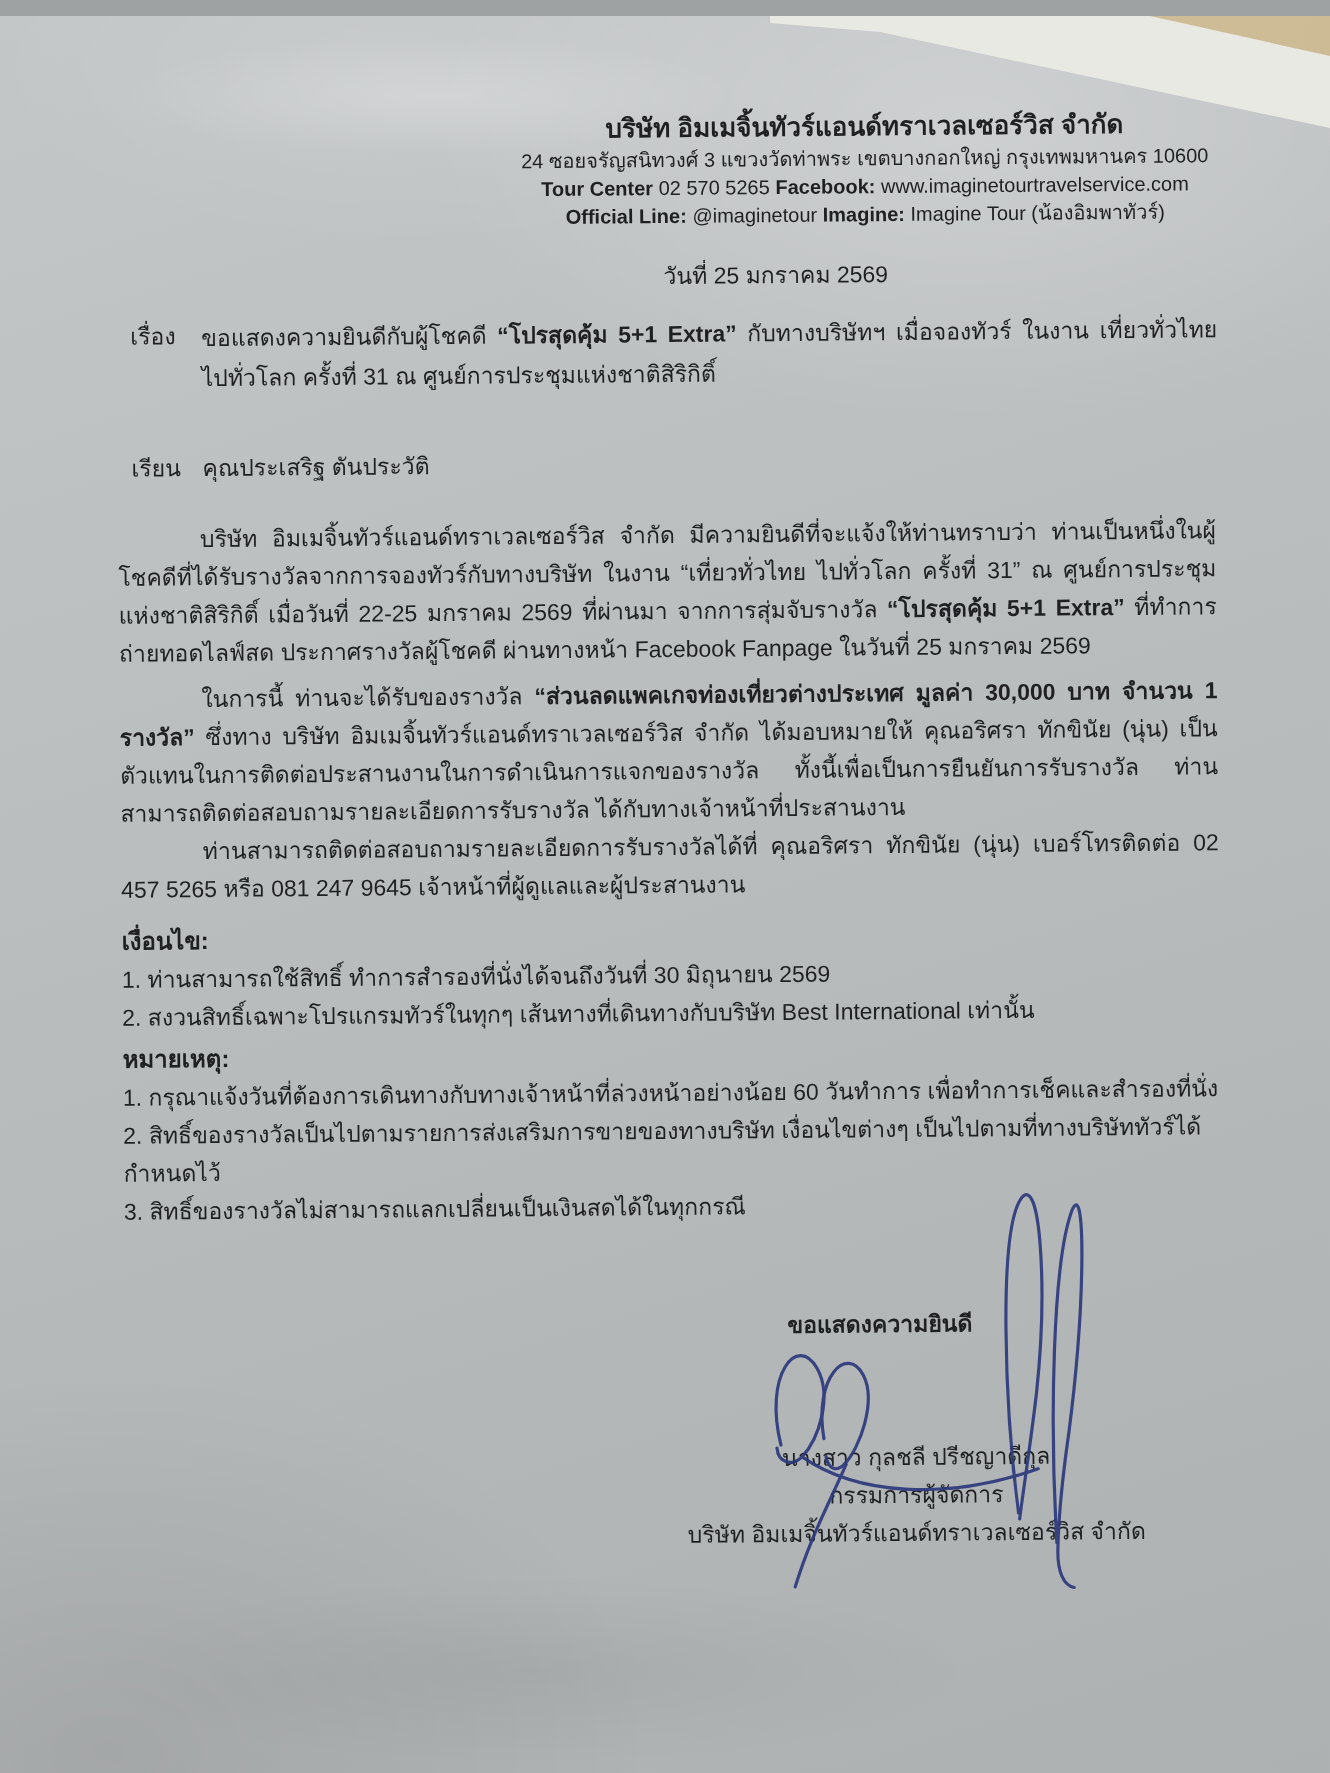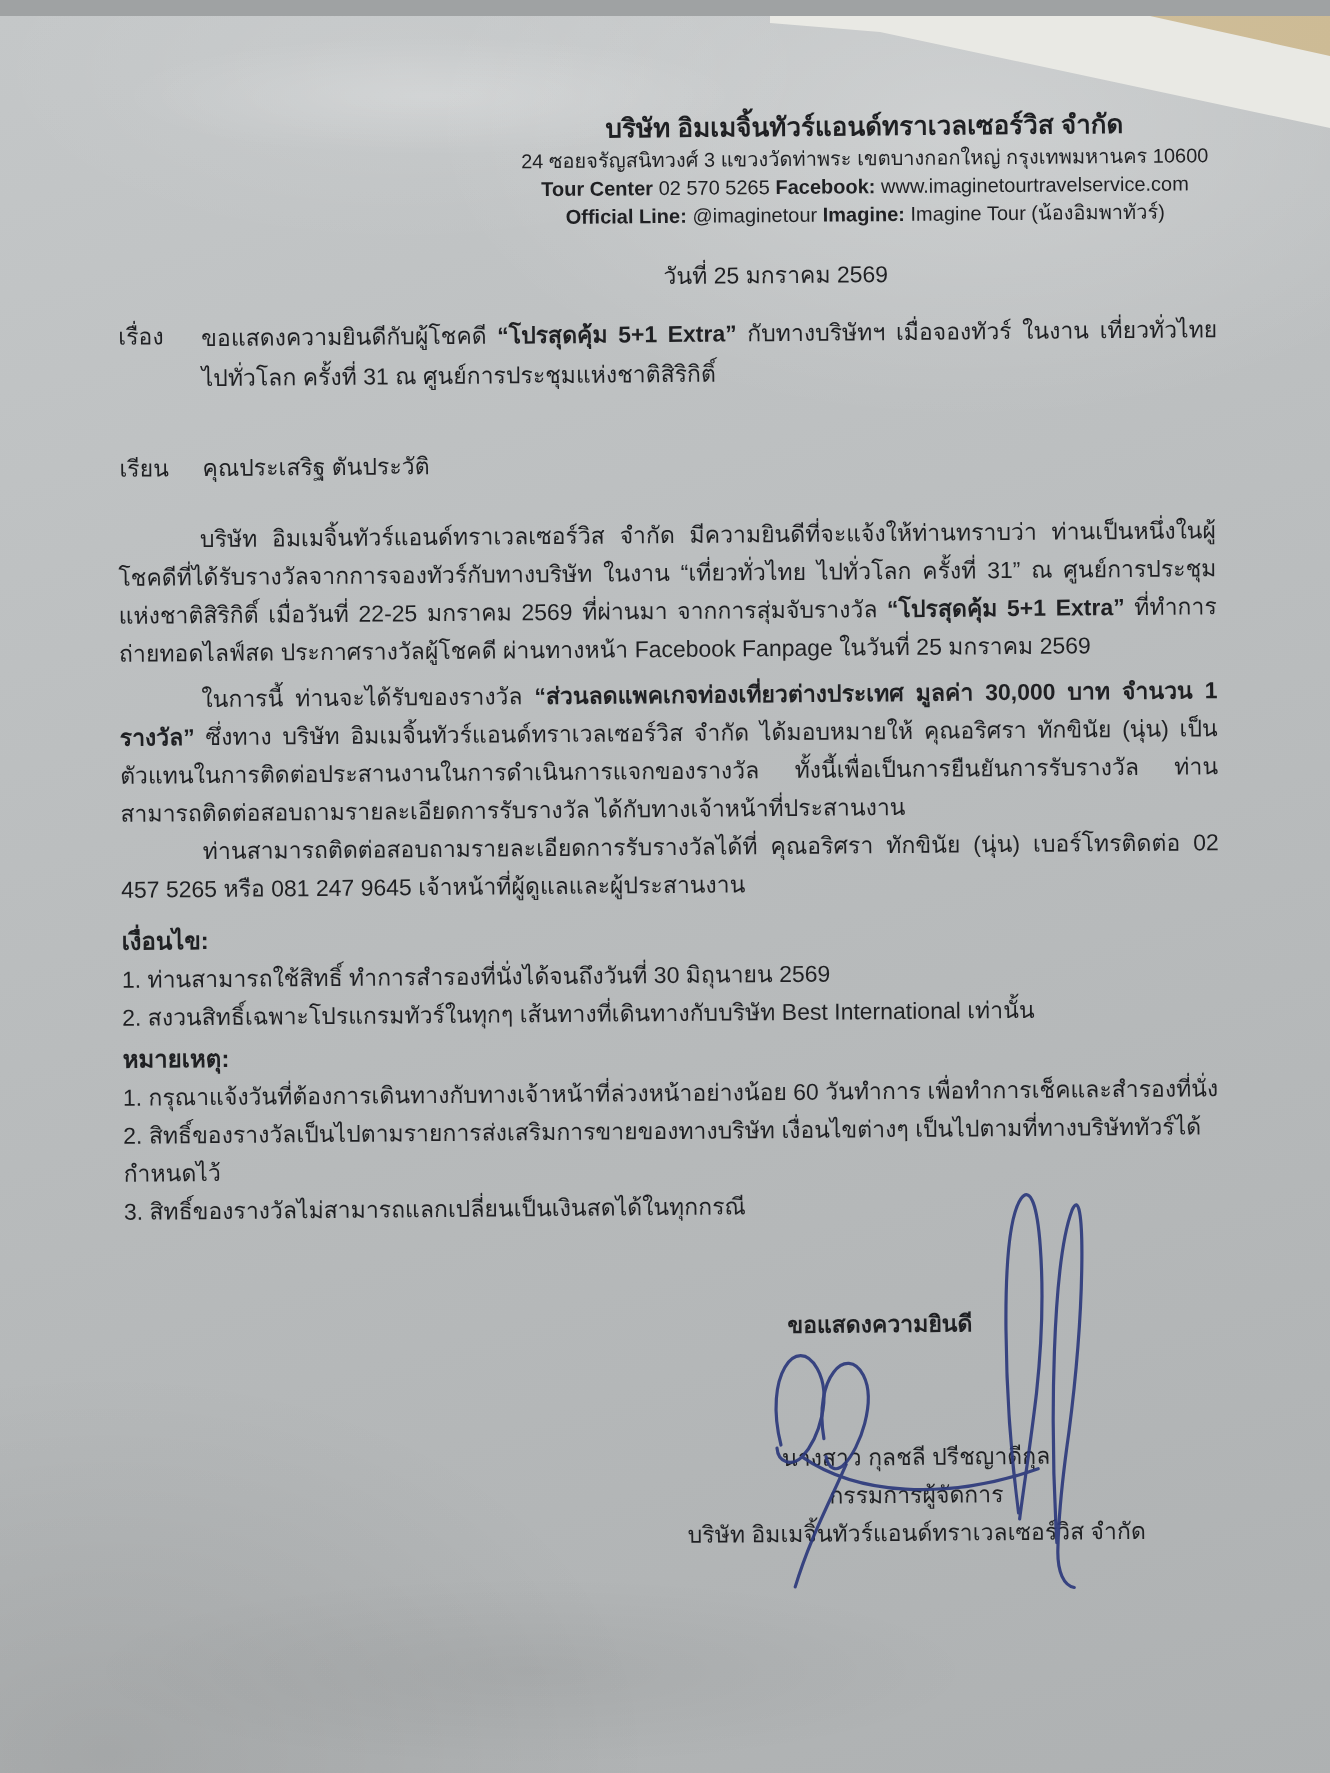--- a/index.html
+++ b/index.html
@@ -29,21 +29,21 @@
     background:linear-gradient(100deg,#d8c8a6,#cdbb95);
     clip-path:polygon(1150px 0px,1330px 0px,1330px 40px);
   }
   .content{position:absolute;left:0;top:0;width:1330px;height:1773px;
     transform:rotate(-0.5deg);transform-origin:50% 42%;}
   .letterhead{position:absolute;left:500px;top:94px;width:740px;text-align:center;}
   .company{font-weight:bold;font-size:26px;line-height:36px;}
   .lh-line{font-size:20px;line-height:28px;}
   .b{font-weight:bold;}
   .date{position:absolute;left:540px;top:242px;width:480px;text-align:center;font-size:23px;}
-  .lab{position:absolute;left:122px;font-size:23px;}
+  .lab{position:absolute;left:134px;font-size:23px;}
   .fld{position:absolute;left:205px;font-size:23px;}
   .para{
     position:absolute;left:120px;width:1098px;
     font-size:23px;line-height:38px;
     text-align:justify;text-align-last:left;
     overflow-wrap:anywhere;
   }
   .indent{text-indent:82px;}
   .sec{position:absolute;left:120px;width:1110px;font-size:23px;line-height:38px;}
   .sec .head{font-weight:bold;font-size:24px;}

